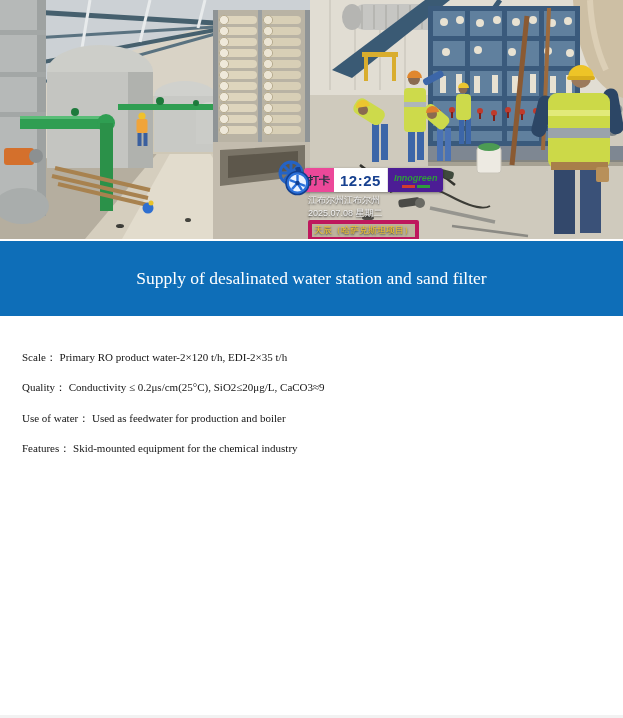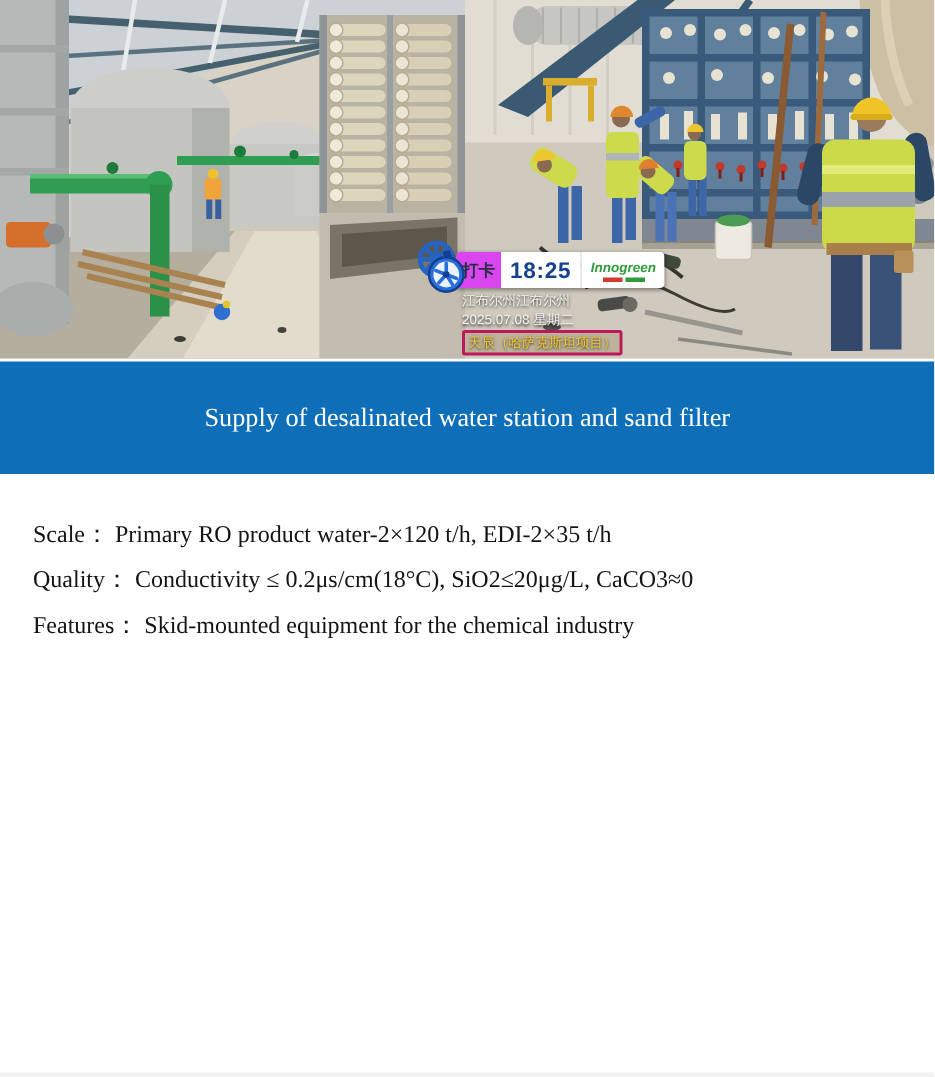--- a/index.html
+++ b/index.html
@@ -8,45 +8,45 @@
 
   
   .photo{position:relative;width:623px;height:239px;overflow:hidden;background:#cfcabd;}
   .photo svg{display:block;}
 
   
   .wm{position:absolute;font-family:"Liberation Sans",sans-serif;}
   .wm-clock{left:283px;top:167px;width:29px;height:29px;z-index:3;}
   .wm-badge{left:304px;top:168px;z-index:2;display:flex;align-items:stretch;height:24px;
             border-radius:3px;overflow:hidden;box-shadow:0 1px 3px rgba(0,0,0,.4);}
-  .wm-checkin{background:#d946ef;color:#243041;font-size:11px;font-weight:bold;
+  .wm-checkin{background:#ec4899;color:#243041;font-size:11px;font-weight:bold;
               display:flex;align-items:center;padding:0 4px;}
   .wm-time{background:#ffffff;color:#17418f;font-size:15px;font-weight:bold;
            display:flex;align-items:center;padding:0 6px;letter-spacing:.5px;}
-  .wm-logo{background:#ffffff;border-left:1px solid #e6e6e6;padding:2px 6px;
+  .wm-logo{background:#4c1d95;border-left:1px solid #e6e6e6;padding:2px 6px;
            display:flex;flex-direction:column;justify-content:center;align-items:center;}
   .wm-brand{color:#2e9c3c;font-style:italic;font-weight:bold;font-size:9px;line-height:10px;}
   .wm-bars{display:flex;gap:2px;margin-top:2px;}
   .wm-bar-red{width:13px;height:3px;background:#d23c2e;}
   .wm-bar-green{width:13px;height:3px;background:#2e9c3c;}
   .wm-lines{left:308px;top:194px;z-index:2;color:#f2f2f2;font-size:9px;line-height:12.5px;
             text-shadow:0 1px 2px rgba(0,0,0,.85);white-space:nowrap;}
-  .wm-project{display:inline-block;margin-top:1px;color:#f6c62d;border:2px solid #be185d;
+  .wm-project{display:inline-block;margin-top:1px;color:#f6c62d;border:4px solid #be185d;
               border-radius:2px;padding:0 2px;background:rgba(110,80,10,.18);}
   .wm-note{font-size:8.5px;opacity:.95;}
 
   
   .banner{margin-top:2px;height:75px;background:#0E6EB8;display:flex;flex-direction:row;
           justify-content:center;align-items:center;}
   .banner .line{color:#ffffff;font-family:"Liberation Serif",serif;font-size:17.5px;
                 line-height:23px;text-align:center;}
 
   
   .content{padding:26px 22px 0 22px;}
-  .content p{margin:0;font-size:16px;line-height:30.4px;color:#141414;
+  .content p{margin:0;font-size:11px;line-height:30.4px;color:#141414;
              text-align:justify;font-family:"Liberation Serif",serif;}
 
   .page-bottom-edge{position:absolute;left:0;bottom:0;width:623px;height:3px;background:#f2f2f2;}
 </style>
 </head>
 <body>
 
 <div class="page">
 
   <div class="photo">
@@ -312,21 +312,21 @@
           <line x1="14.5" y1="16" x2="9.5" y2="21.6"></line>
           <line x1="14.5" y1="16" x2="7.6" y2="13.4"></line>
           <line x1="14.5" y1="16" x2="18.6" y2="22.6"></line>
         </g>
         <circle cx="14.5" cy="16" r="2.2" fill="#123f8f"></circle>
       </svg>
     </div>
 
     <div class="wm wm-badge">
       <span class="wm-checkin">打卡</span>
-      <span class="wm-time">18:25</span>
+      <span class="wm-time">12:25</span>
       <span class="wm-logo">
         <span class="wm-brand">Innogreen</span>
         <span class="wm-bars">
           <span class="wm-bar-red"></span>
             <span class="wm-bar-green"></span>
         </span>
       </span>
     </div>
 
     <div class="wm wm-lines">
@@ -336,18 +336,19 @@
       <div class="wm-note">备注:</div>
     </div>
   </div>
 
   <div class="banner">
     <div class="line">Supply of desalinated water station and sand filter</div>
   </div>
 
   <div class="content">
     <p>Scale： Primary RO product water-2×120 t/h, EDI-2×35 t/h</p>
-    <p>Quality： Conductivity ≤ 0.2μs/cm(18°C), SiO2≤20μg/L, CaCO3≈0</p>
+    <p>Quality： Conductivity ≤ 0.2μs/cm(25°C), SiO2≤20μg/L, CaCO3≈9</p>
+    <p>Use of water： Used as feedwater for production and boiler</p>
     <p>Features： Skid-mounted equipment for the chemical industry</p>
   </div>
 
   <div class="page-bottom-edge"></div>
 </div>
 
 </body></html>

